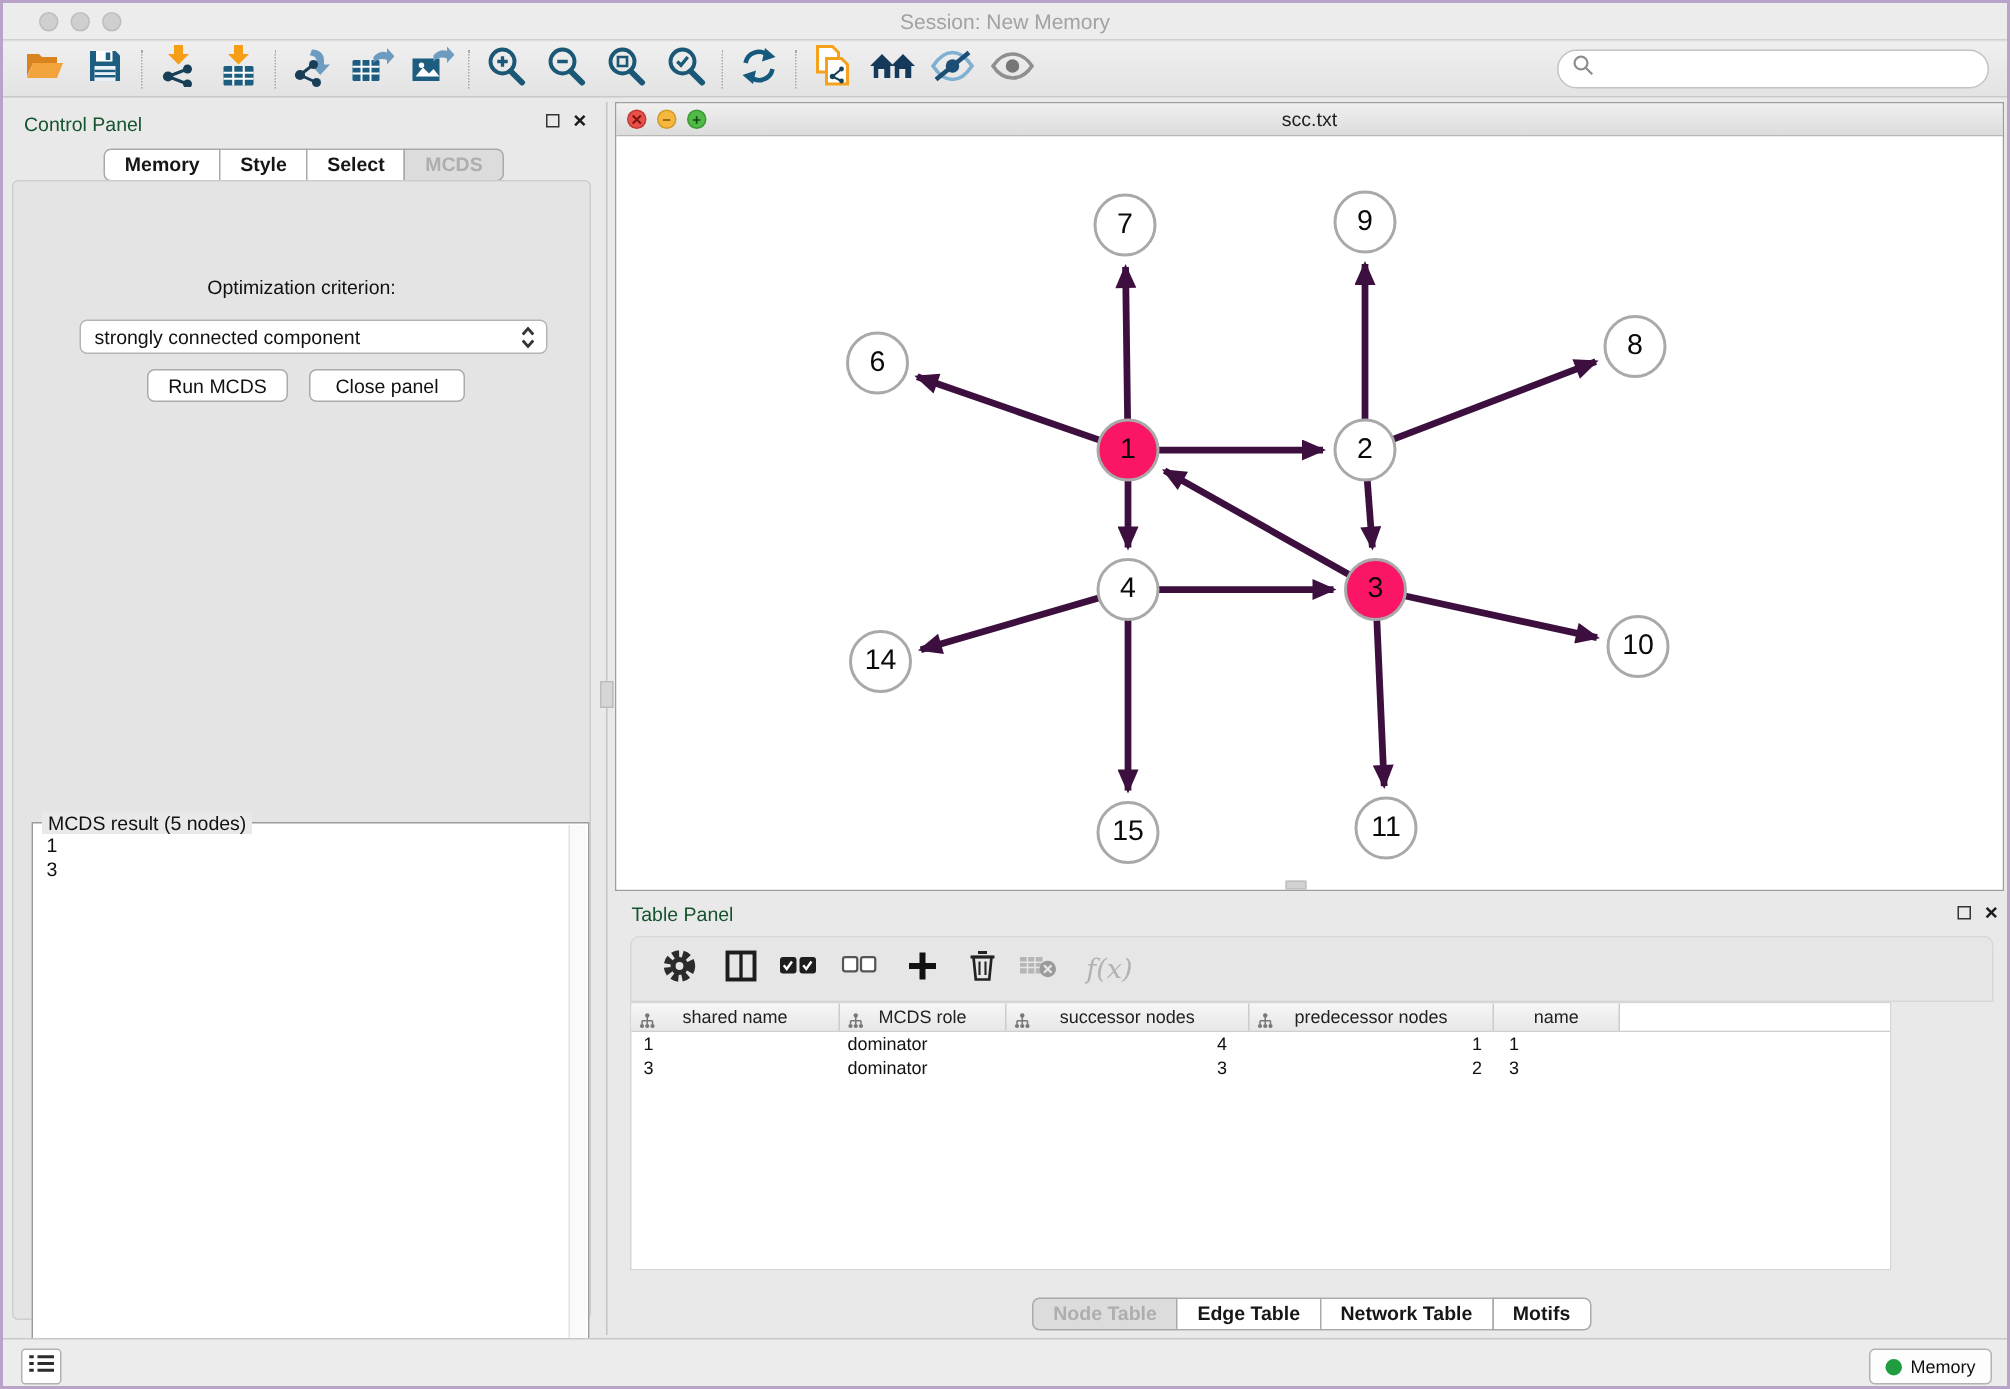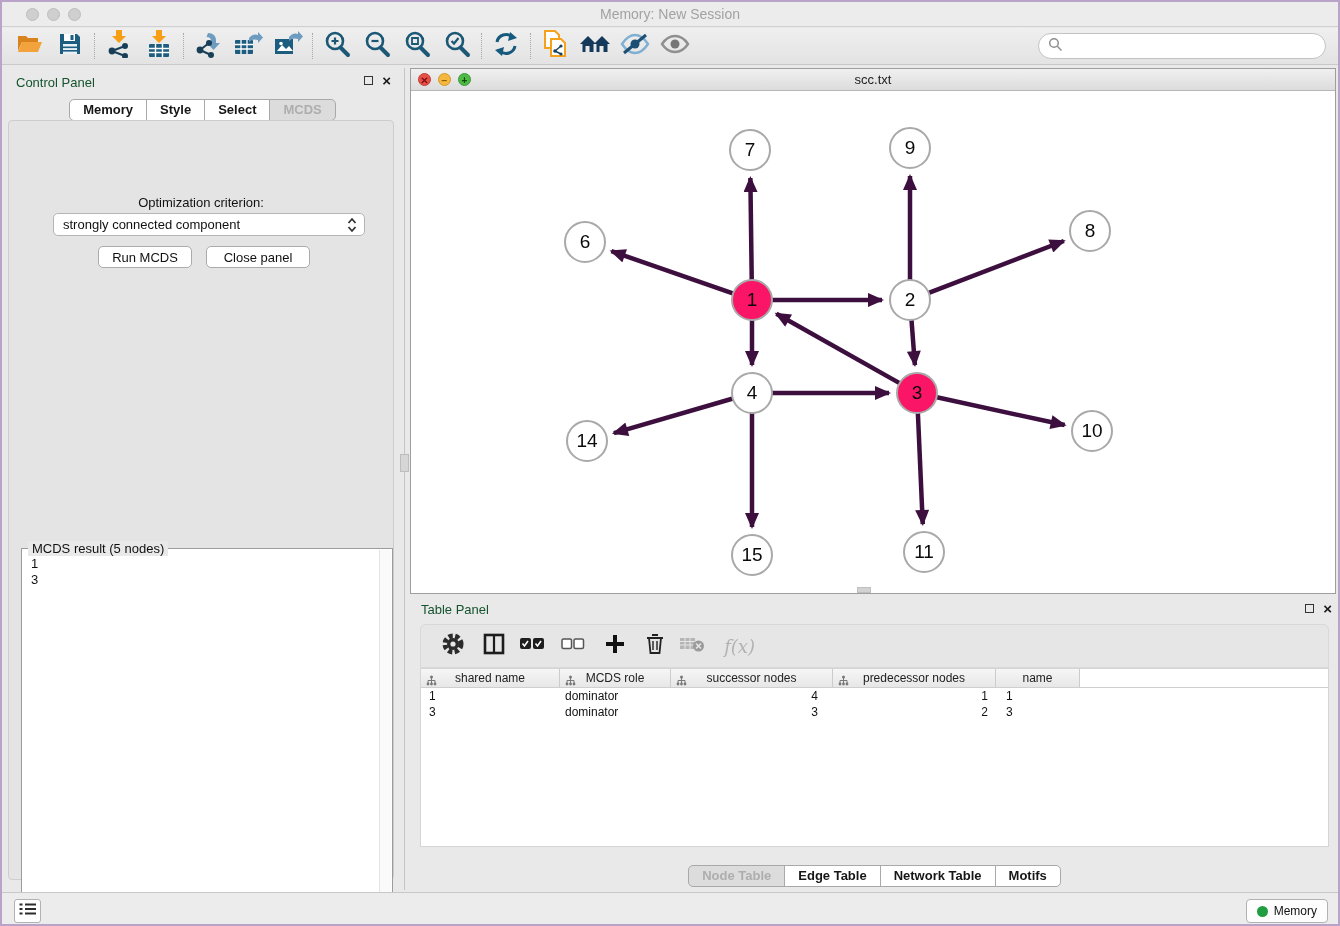--- a/index.html
+++ b/index.html
@@ -45,21 +45,21 @@
   .tabs { position:absolute; display:flex; }
   .cp-tabs { left:0; right:0; top:31px; justify-content:center; }
   .tab { background:#fff; border:1px solid #a9a9a9; margin-left:-1px;
          padding:2px 13px 3px; font-size:13px; font-weight:600; color:#161616;
          white-space:nowrap; }
   .tab:first-child { border-radius:5px 0 0 5px; margin-left:0; }
   .tab:last-child { border-radius:0 5px 5px 0; }
   .tab.selected { background:#dcdcdc; color:#aeaeae; }
   .cp-body { position:absolute; left:6px; top:52px; width:386px; height:760px;
              background:#e4e4e4; border:1px solid #cdcdcd; border-radius:4px; }
-  .opt-label { position:absolute; left:0; right:0; top:74px; text-align:center;
+  .opt-label { position:absolute; left:0; right:0; top:63px; text-align:center;
                font-size:13px; color:#111; }
   .combo { position:absolute; left:44px; top:92px; width:312px; height:23px;
            background:#fff; border:1px solid #b5b5b5; border-radius:5px;
            display:flex; align-items:center; font-size:13px; color:#111;
            padding-left:9px; }
   .combo-stepper { position:absolute; right:7px; top:2px; }
   .btn { position:absolute; height:22px; background:#fff;
          border:1px solid #ababab; border-radius:5px; font-size:13px;
          color:#111; display:flex; align-items:center; justify-content:center;
          font-family:inherit; }
@@ -105,21 +105,21 @@
   .tp-head { position:absolute; left:14px; top:4px; }
   .tp-ctl { position:absolute; right:10px; top:6px; }
   .tp-toolbar { position:absolute; left:13px; top:26px; width:909px; height:44px;
                 background:#e6e6e6; border:1px solid #d8d8d8;
                 border-radius:6px 6px 0 0; display:flex; align-items:center;
                 gap:14px; padding-left:18px; }
   .tico { display:flex; align-items:center; justify-content:flex-end;
           width:26px; height:26px; }
   .fx { font-family:"DejaVu Serif", serif; font-style:italic; font-size:18px;
         color:#b2b2b2; }
-  .tp-table { position:absolute; left:13px; top:70px; width:909px; height:179px;
+  .tp-table { position:absolute; left:13px; top:70px; width:841px; height:179px;
               background:#fff; border:1px solid #d5d5d5; }
   .thead { display:flex; height:19px;
            background:linear-gradient(#f6f6f6,#e7e7e7);
            border-bottom:1px solid #cfcfcf; }
   .th { position:relative; font-size:12px; color:#222; text-align:center;
         line-height:18px; border-right:1px solid #cccccc; }
   .th .tree { position:absolute; left:5px; top:4px; }
   .trow { display:flex; height:16px; font-size:12px; color:#111; }
   .td { line-height:16px; overflow:hidden; white-space:nowrap; }
   .al { text-align:left; } .ar { text-align:right; }
@@ -141,21 +141,21 @@
 <body>
 
 <div class="app">
 
   <div class="titlebar">
     <div class="tl-dots">
       <div class="tl-dot"></div>
       <div class="tl-dot"></div>
       <div class="tl-dot"></div>
     </div>
-    <div class="win-title">Memory: New Session</div>
+    <div class="win-title">Session: New Memory</div>
   </div>
 
   <div class="toolbar">
     <div class="tbtn">
       <span>
         <svg width="28" height="24" viewBox="0 0 28 24">
             <path d="M2 4h8l2 2h10v4H6L2 19z" fill="#d9831f"></path>
             <path d="M6 10h20l-4 10H2z" fill="#f3a33c"></path>
           </svg>
       </span>

